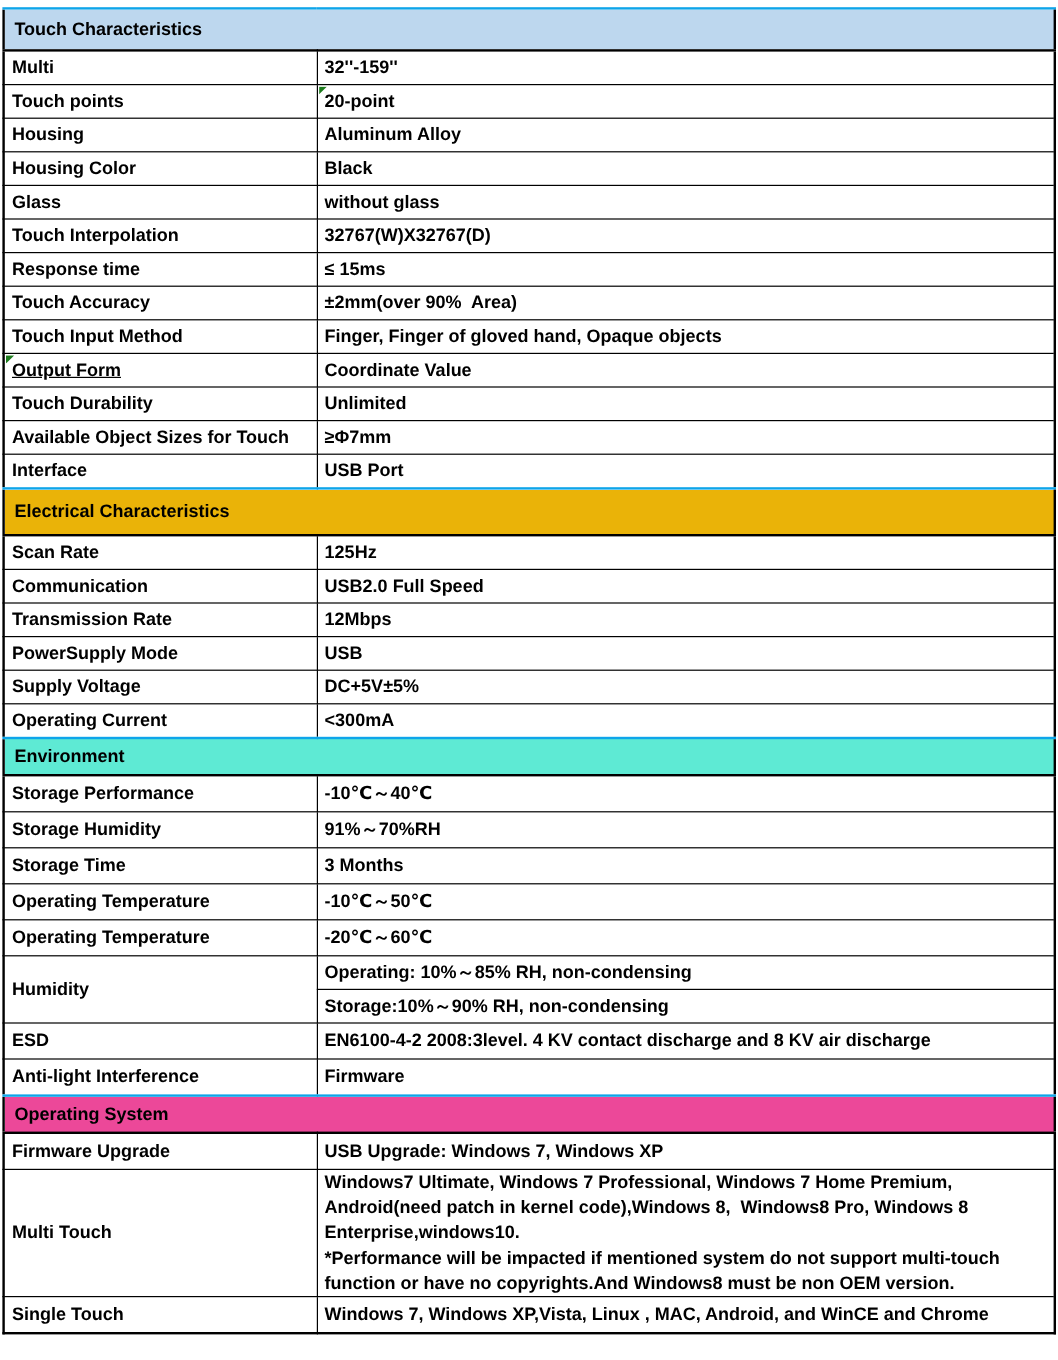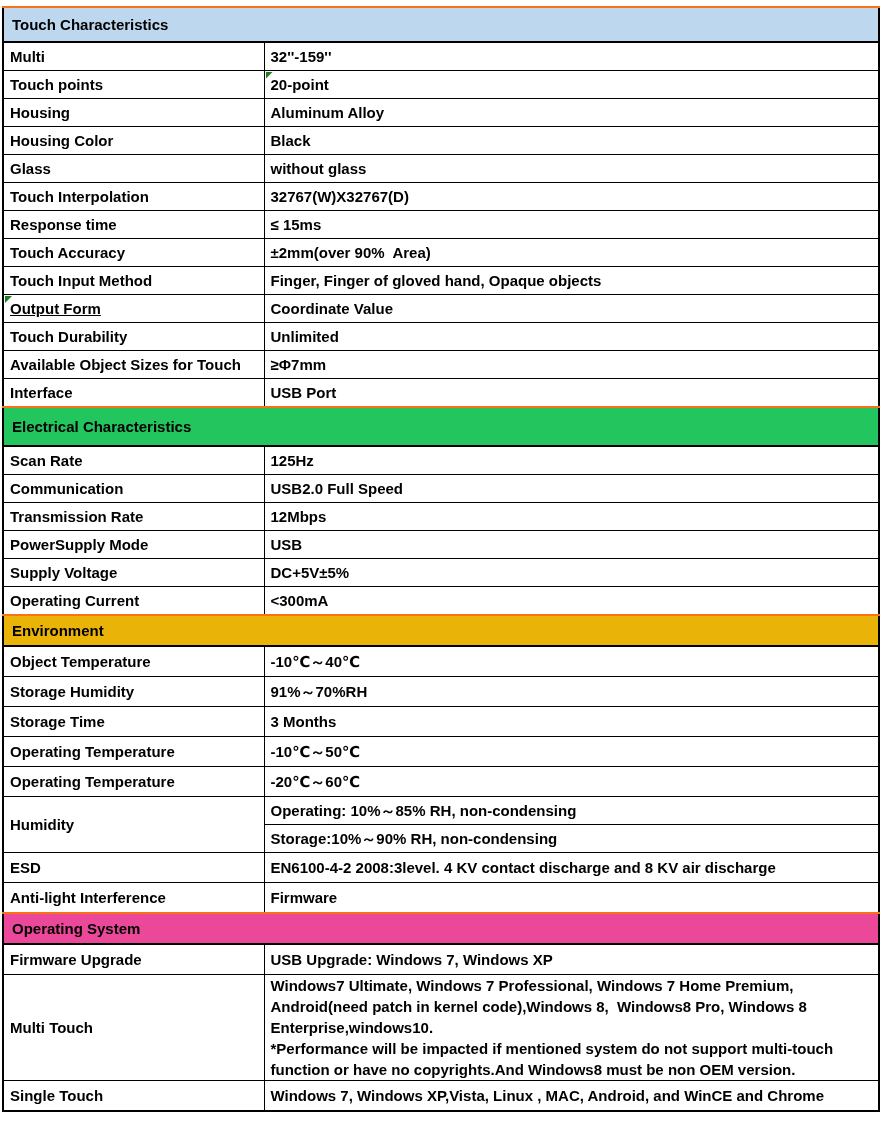--- a/index.html
+++ b/index.html
@@ -17,21 +17,21 @@
   td{
     border:1px solid #000;
     padding:0 6px;
     font-size:15px;
     font-weight:bold;
     vertical-align:middle;
     overflow:hidden;
   }
   .section-row td{
     height:37px;
-    border-top:2px solid #f97316;
+    border-top:2px solid #0ea5e9;
     border-bottom:2px solid #000;
     padding-left:8px;
     font-size:15px;
   }
   .section-row.sec-0 td{height:33px;}
   .data-row td{height:27px;}
   tr.sec-2 td{height:29px;}
   tr.sec-2.sub-row td{height:27px;}
   tr.sec-3 td{height:29px;}
   .label-cell{width:249px;}
@@ -101,21 +101,21 @@
         </tr>
         <tr class="data-row sec-0">
           <td class="label-cell">Available Object Sizes for Touch</td>
           <td class="value-cell">≥Φ7mm</td>
         </tr>
         <tr class="data-row sec-0">
           <td class="label-cell">Interface</td>
           <td class="value-cell">USB Port</td>
         </tr>
         <tr class="section-row sec-1">
-          <td colspan="2" style="background: #22c55e;">Electrical Characteristics</td>
+          <td colspan="2" style="background: #eab308;">Electrical Characteristics</td>
         </tr>
         <tr class="data-row sec-1">
           <td class="label-cell">Scan Rate</td>
           <td class="value-cell">125Hz</td>
         </tr>
         <tr class="data-row sec-1">
           <td class="label-cell">Communication</td>
           <td class="value-cell">USB2.0 Full Speed</td>
         </tr>
         <tr class="data-row sec-1">
@@ -128,24 +128,24 @@
         </tr>
         <tr class="data-row sec-1">
           <td class="label-cell">Supply Voltage</td>
           <td class="value-cell">DC+5V±5%</td>
         </tr>
         <tr class="data-row sec-1">
           <td class="label-cell">Operating Current</td>
           <td class="value-cell">&lt;300mA</td>
         </tr>
         <tr class="section-row sec-2">
-          <td colspan="2" style="background: #eab308;">Environment</td>
+          <td colspan="2" style="background: #5eead4;">Environment</td>
         </tr>
         <tr class="data-row sec-2">
-          <td class="label-cell">Object Temperature</td>
+          <td class="label-cell">Storage Performance</td>
           <td class="value-cell">-10℃～40℃</td>
         </tr>
         <tr class="data-row sec-2">
           <td class="label-cell">Storage Humidity</td>
           <td class="value-cell">91%～70%RH</td>
         </tr>
         <tr class="data-row sec-2">
           <td class="label-cell">Storage Time</td>
           <td class="value-cell">3 Months</td>
         </tr>

